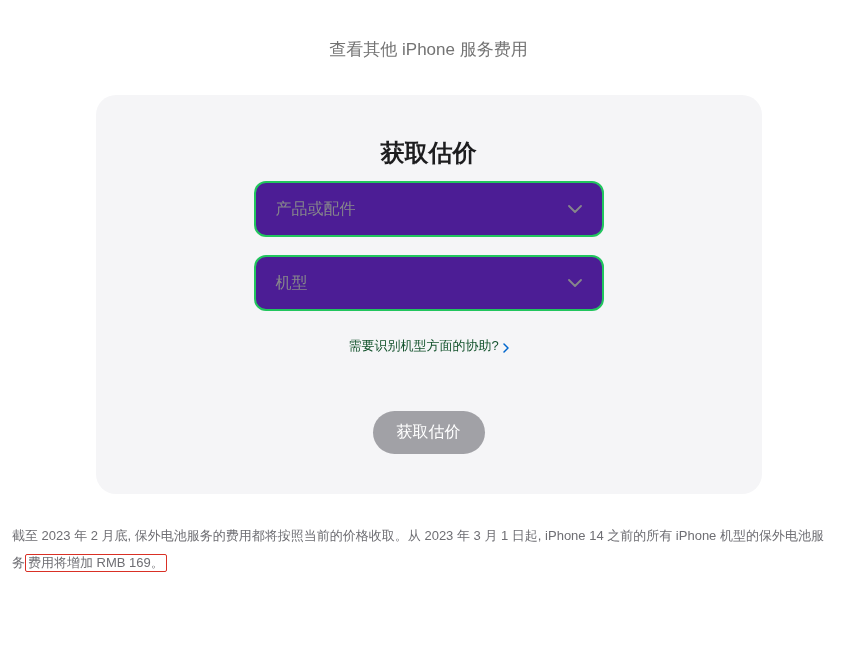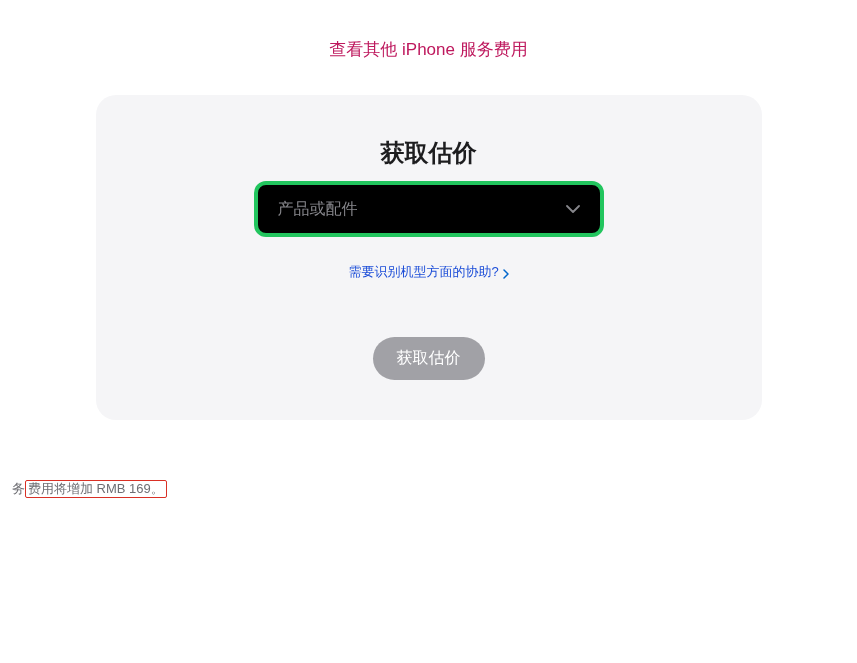--- a/index.html
+++ b/index.html
@@ -13,21 +13,21 @@
       width: 857px;
       height: 663px;
       overflow: hidden;
     }
     .top-link {
       text-align: center;
       padding-top: 38px;
       padding-bottom: 20px;
     }
     .top-link a {
-      color: #be185d;
+      color: #737373;
       text-decoration: none;
       font-size: 17px;
       font-weight: 400;
     }
     .card {
       background: #f5f5f7;
       border-radius: 20px;
       width: 666px;
       margin: 14px auto 0 auto;
       padding: 42px 40px 40px 40px;
@@ -46,43 +46,43 @@
       margin-bottom: 44px;
     }
     .select-wrapper {
       position: relative;
       width: 350px;
       margin: 0 auto 18px auto;
     }
     .select-box {
       width: 100%;
       height: 56px;
-      border: 4px solid #22c55e;
+      border: 2px solid #22c55e;
       border-radius: 12px;
-      background: #000000;
+      background: #4c1d95;
       padding: 0 20px;
       text-align: left;
       font-size: 16px;
       color: #86868b;
       cursor: pointer;
       display: flex;
       align-items: center;
       justify-content: space-between;
     }
     .chevron-down {
       width: 14px;
       height: 8px;
       display: inline-block;
     }
     .chevron-down svg {
       display: block;
     }
     .help-link {
       font-size: 13px;
-      color: #1d4ed8;
+      color: #14532d;
       text-decoration: none;
       display: inline-flex;
       align-items: center;
       gap: 4px;
       margin-top: 8px;
     }
     .chevron-right {
       width: 6px;
       height: 10px;
       display: inline-block;
@@ -130,33 +130,43 @@
     <div class="select-box">
       <span>产品或配件</span>
       <span class="chevron-down">
         <svg viewBox="0 0 14 8" width="14" height="8">
             <path d="M1 1 L7 7 L13 1" stroke="#86868b" stroke-width="1.8" fill="none" stroke-linecap="round" stroke-linejoin="round"></path>
           </svg>
       </span>
     </div>
   </div>
 
+  <div class="select-wrapper">
+    <div class="select-box">
+      <span>机型</span>
+      <span class="chevron-down">
+        <svg viewBox="0 0 14 8" width="14" height="8">
+            <path d="M1 1 L7 7 L13 1" stroke="#86868b" stroke-width="1.8" fill="none" stroke-linecap="round" stroke-linejoin="round"></path>
+          </svg>
+      </span>
+    </div>
+  </div>
 
   <a href="#" class="help-link">
     <span>需要识别机型方面的协助?</span>
     <span class="chevron-right">
       <svg viewBox="0 0 6 10" width="6" height="10">
           <path d="M1 1 L5 5 L1 9" stroke="#0066cc" stroke-width="1.5" fill="none" stroke-linecap="round" stroke-linejoin="round"></path>
         </svg>
     </span>
   </a>
 
   <div>
     <button class="submit-btn">获取估价</button>
   </div>
 </div>
 
 <div class="footer-text">
   <p>
-    <br>
+    <span>截至 2023 年 2 月底, 保外电池服务的费用都将按照当前的价格收取。从 2023 年 3 月 1 日起, iPhone 14 之前的所有 iPhone 机型的保外电池服</span><br>
     <span>务</span><span class="highlight">费用将增加 RMB 169。</span>
   </p>
 </div>
 
 </body></html>

